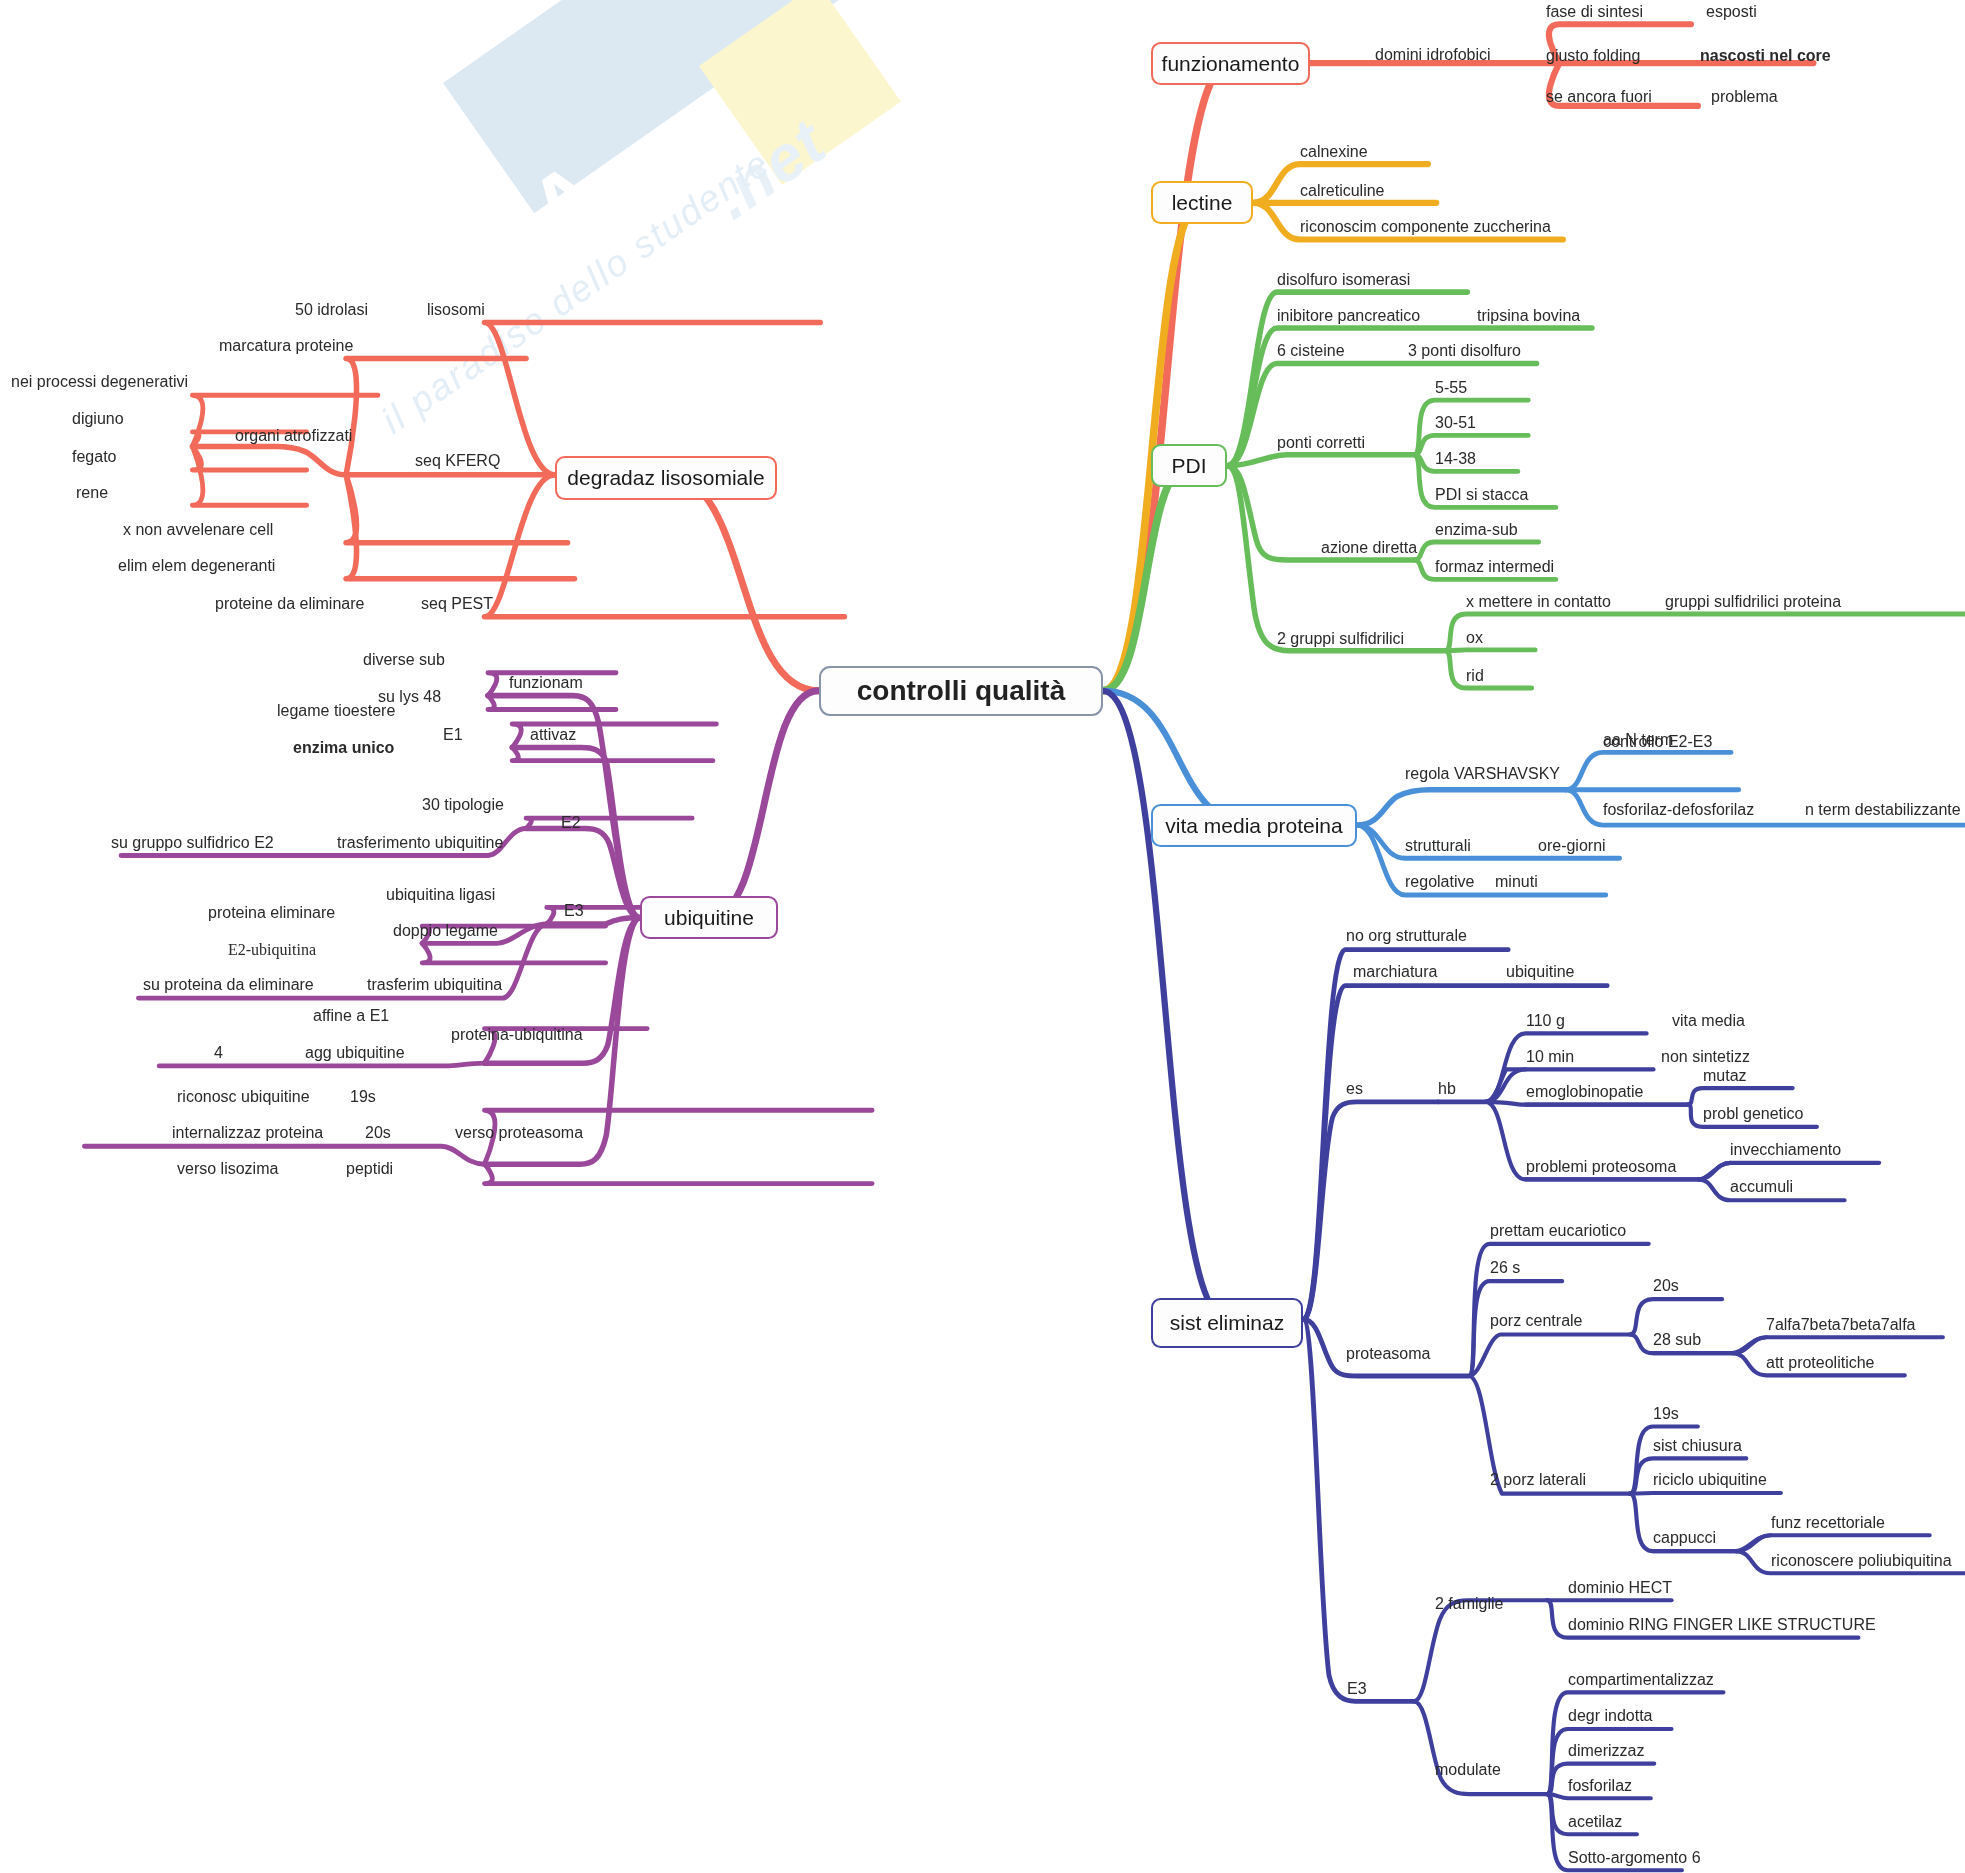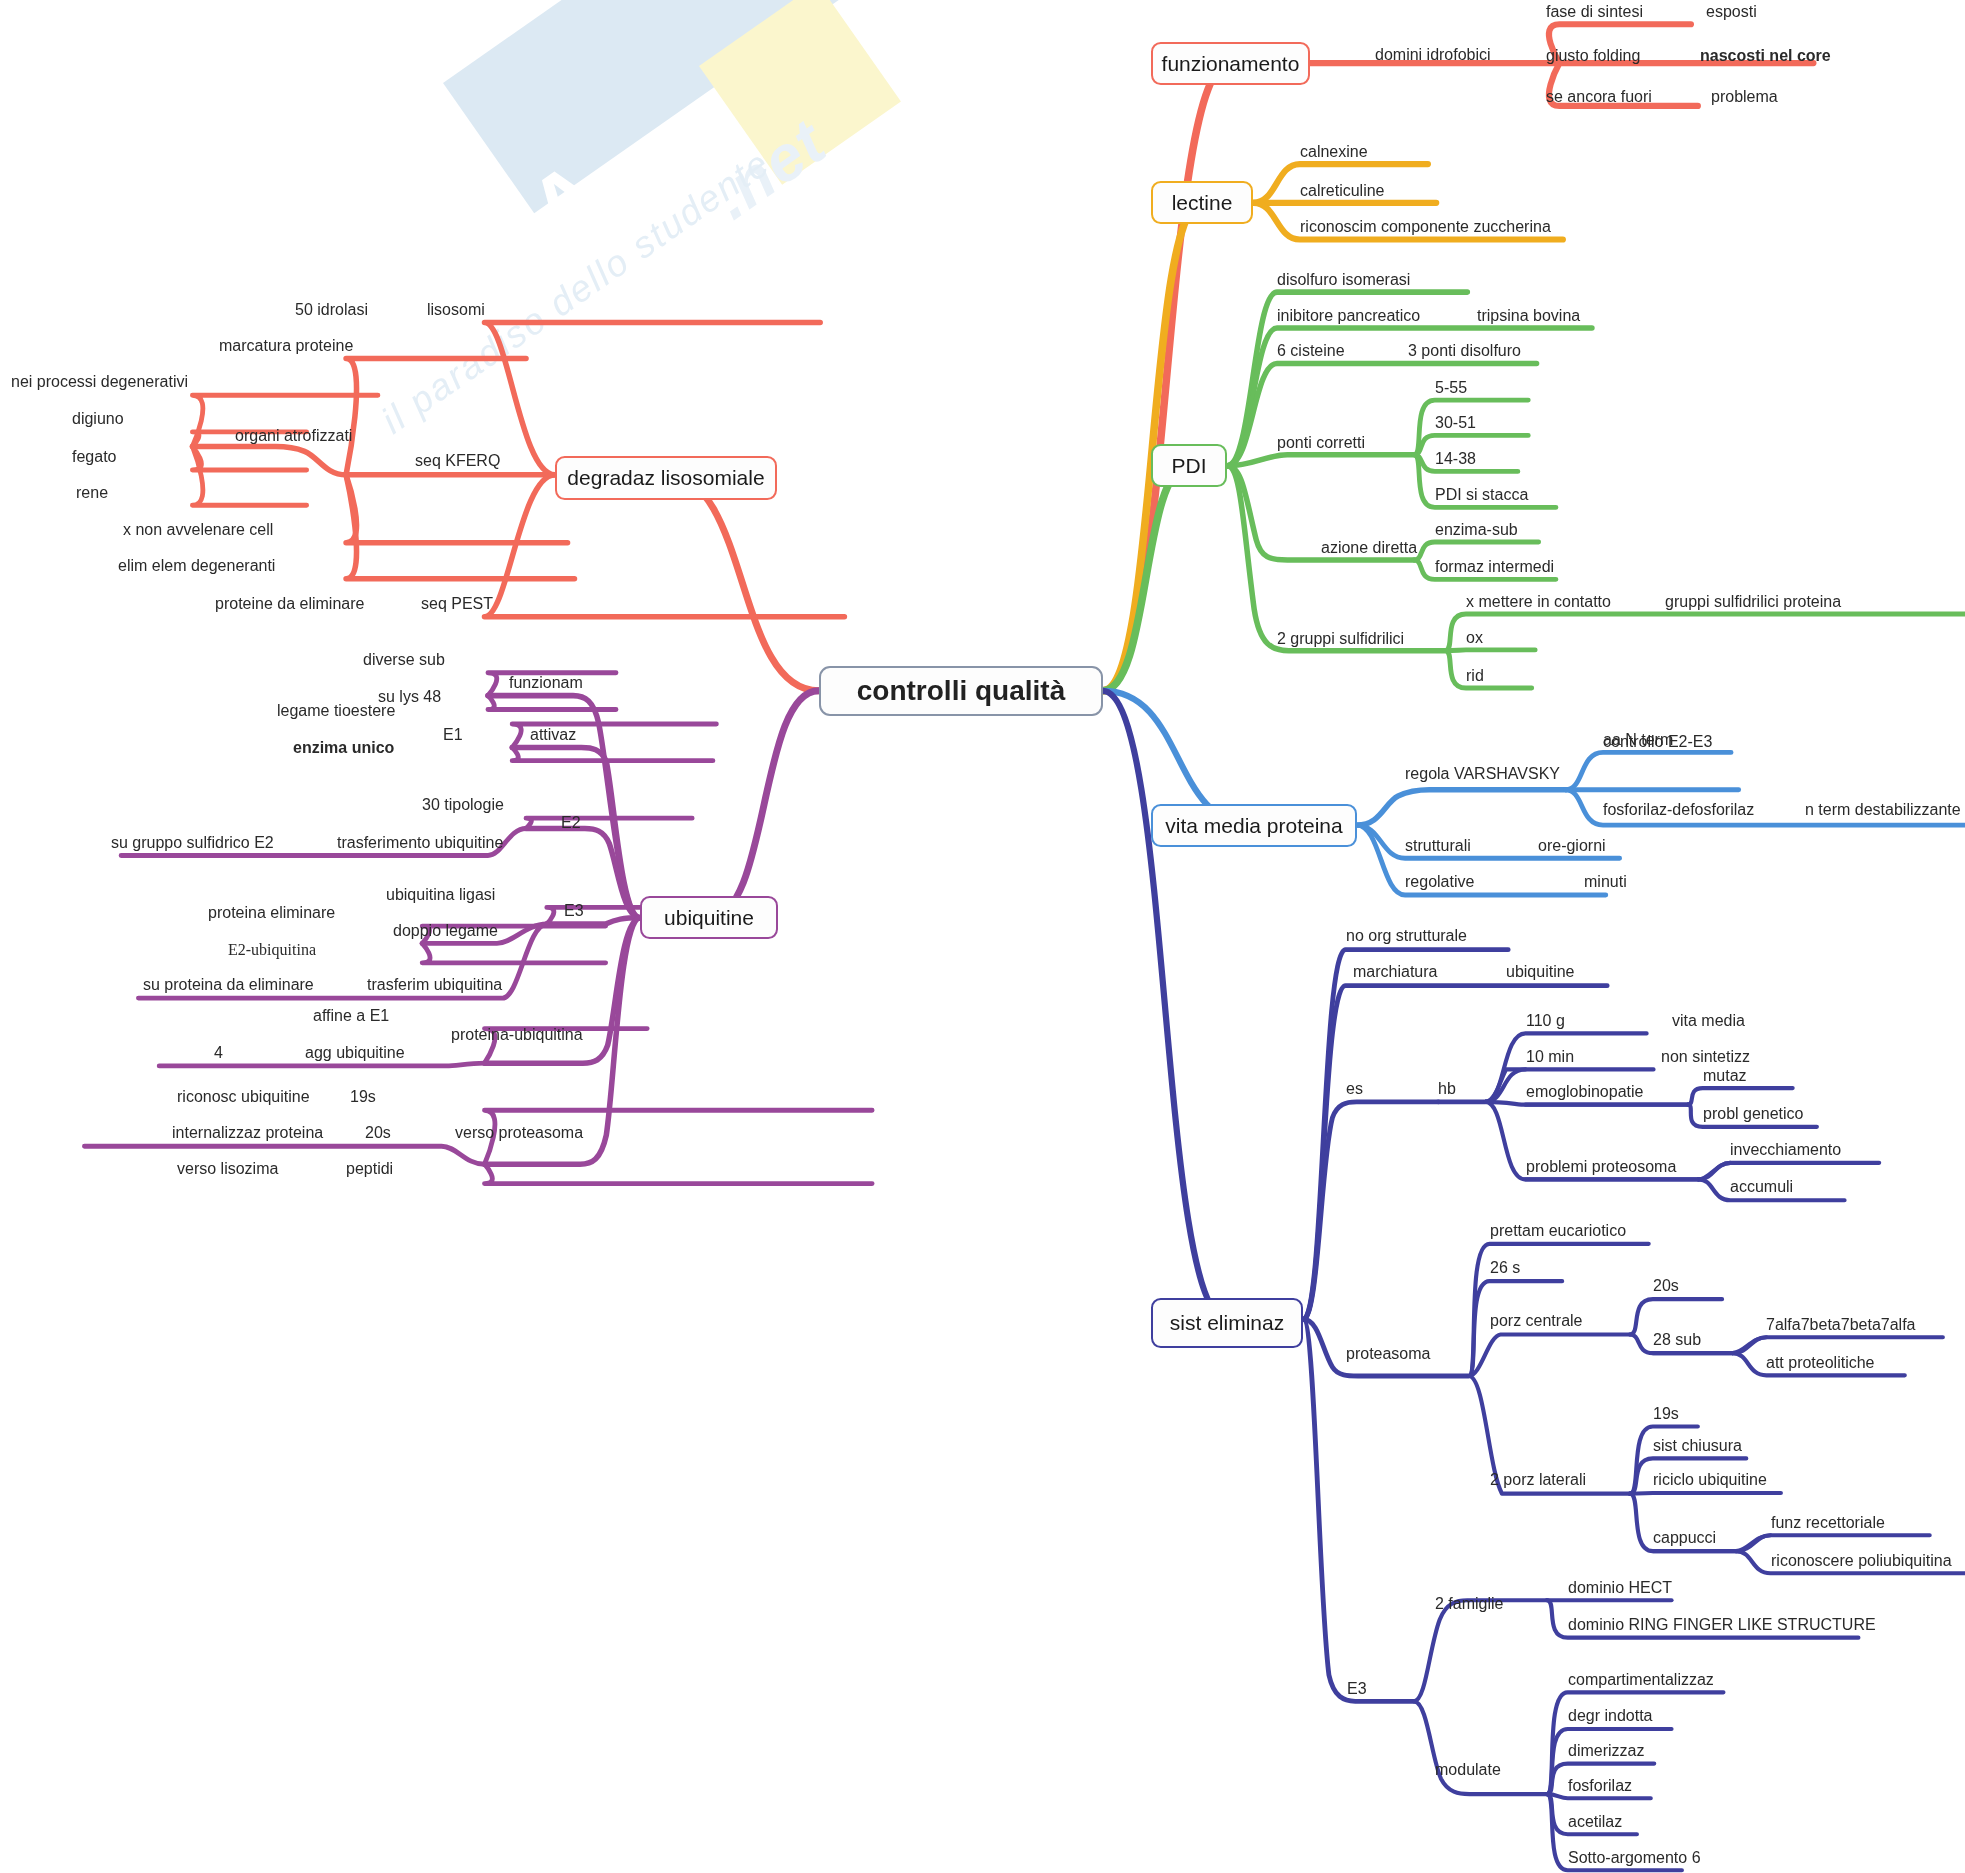--- a/index.html
+++ b/index.html
@@ -217,21 +217,21 @@
   <div class="leaf" style="left:1466px;top:668px;">rid</div>
 
   <div class="leaf" style="left:1405px;top:766px;">regola VARSHAVSKY</div>
   <div class="leaf" style="left:1603px;top:732px;">aa N term</div>
   <div class="leaf" style="left:1603px;top:734px;">controllo E2-E3</div>
   <div class="leaf" style="left:1603px;top:802px;">fosforilaz-defosforilaz</div>
   <div class="leaf" style="left:1805px;top:802px;">n term destabilizzante</div>
   <div class="leaf" style="left:1405px;top:838px;">strutturali</div>
   <div class="leaf" style="left:1538px;top:838px;">ore-giorni</div>
   <div class="leaf" style="left:1405px;top:874px;">regolative</div>
-  <div class="leaf" style="left:1584px;top:874px;text-align:center;">minuti</div>
+  <div class="leaf" style="left:1495px;top:874px;text-align:center;">minuti</div>
 
   <div class="leaf" style="left:1346px;top:928px;">no org strutturale</div>
   <div class="leaf" style="left:1346px;top:964px;margin-left:7px;">marchiatura</div>
   <div class="leaf" style="left:1506px;top:964px;">ubiquitine</div>
   <div class="leaf" style="left:1346px;top:1081px;">es</div>
   <div class="leaf" style="left:1438px;top:1081px;">hb</div>
   <div class="leaf" style="left:1526px;top:1013px;">110 g</div>
   <div class="leaf" style="left:1672px;top:1013px;">vita media</div>
   <div class="leaf" style="left:1526px;top:1049px;">10 min</div>
   <div class="leaf" style="left:1661px;top:1049px;">non sintetizz</div>

